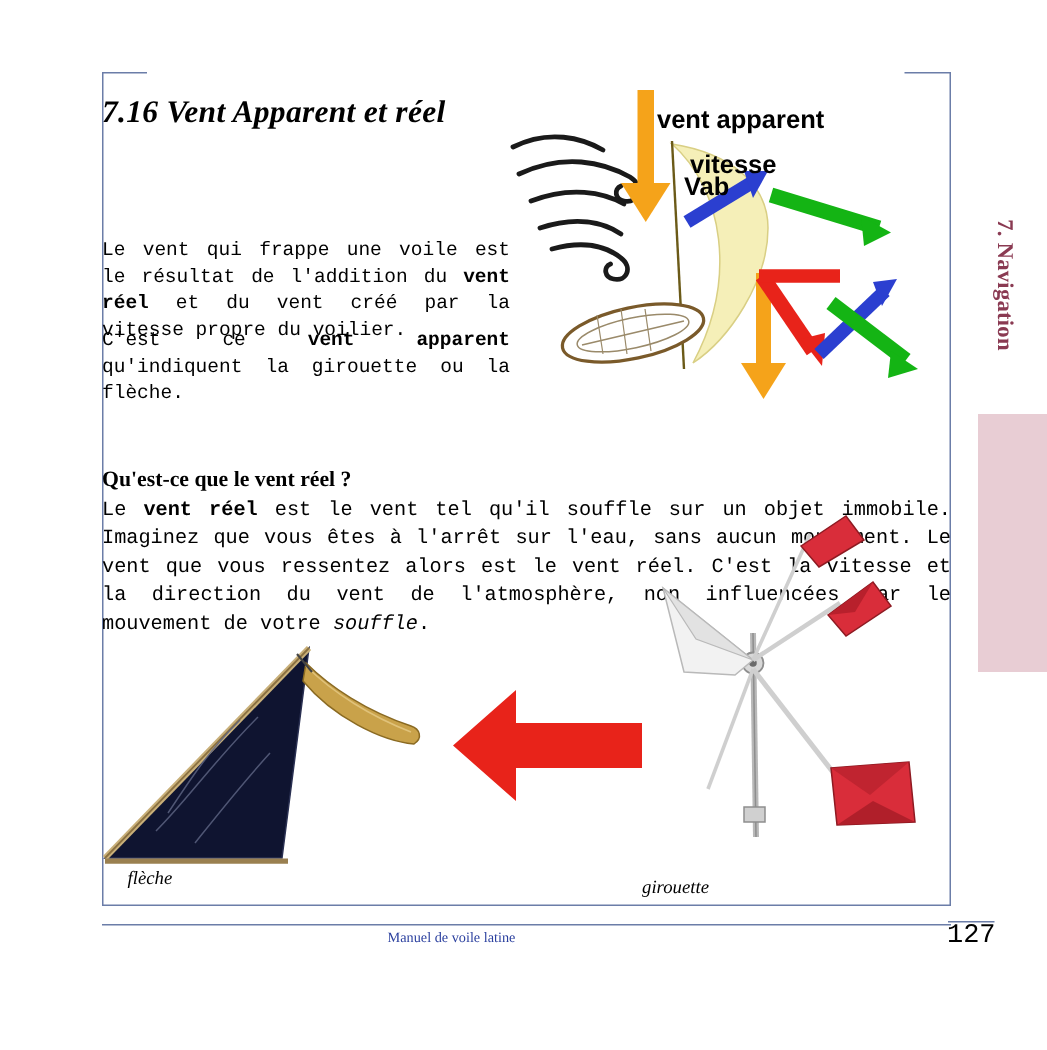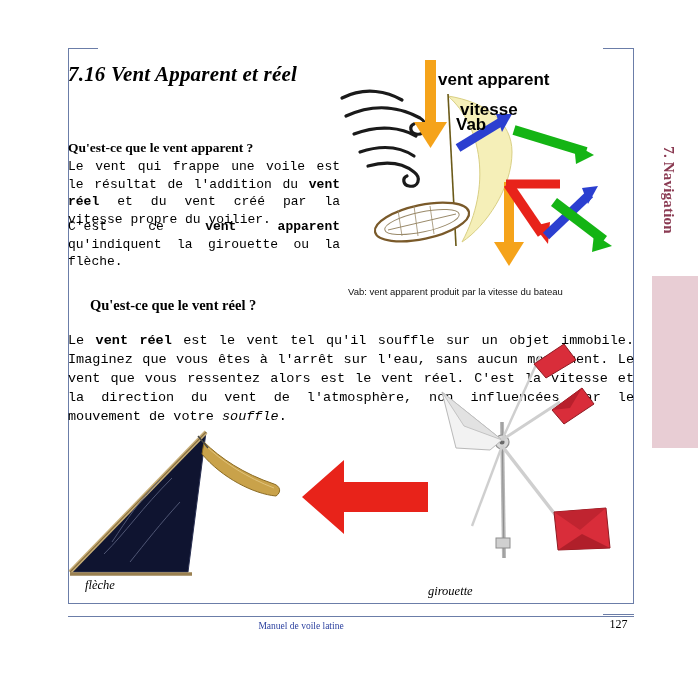--- a/index.html
+++ b/index.html
@@ -68,21 +68,21 @@
     letter-spacing: .2px;
     font-style: italic;
   }
   .h-sub {
     position: absolute;
     font-family: "Liberation Serif", serif;
     font-weight: bold;
     font-size: 13.5px;
   }
   .h-sub-1 { left: 68px; top: 140px; }
-  .h-sub-2 { left: 68px; top: 297px; font-size: 14.5px; margin-left: 22px; }
+  .h-sub-2 { left: 68px; top: 312px; font-size: 14.5px; }
 
   .para {
     position: absolute;
     font-family: Liberation Mono, monospace;
     font-size: 13px;
     line-height: 17.5px;
     text-align: justify;
     color: #000;
   }
   .para b { font-weight: bold; }
@@ -160,50 +160,49 @@
     left: 0;
     top: 621px;
     width: 602px;
     text-align: center;
     font-family: "Liberation Serif", serif;
     font-size: 9.5px;
     color: #2a3f9e;
   }
   .page-num-box {
     position: absolute;
-    left: 603px;
+    left: 632px;
     top: 614px;
     width: 31px;
     height: 18px;
     border-top: 1px solid #6b7da8;
     display: flex;
     align-items: center;
     justify-content: center;
-    font-family: Liberation Serif, serif;
-    font-size: 12px;
+    font-family: Liberation Mono, monospace;
+    font-size: 18px;
     color: #000;
   }
 </style>
 </head>
 <body>
 
 <div id="page">
 
   <div class="frame-line frame-v-left"></div>
   <div class="frame-line frame-v-right"></div>
   <div class="frame-line frame-h-top-l"></div>
   <div class="frame-line frame-h-top-r"></div>
   <div class="frame-line frame-h-bot"></div>
   <div class="frame-line footer-rule"></div>
 
   <div class="side-tab"></div>
   <div class="side-tab-label">7. Navigation</div>
 
   <div class="h-section">7.16 Vent Apparent et réel</div>
-  <div class="h-sub h-sub-1">Qu'est-ce que le vent apparent ?</div>
   <div class="h-sub h-sub-2">Qu'est-ce que le vent réel ?</div>
 
   <div class="para col-left-1"><span>Le vent qui frappe une voile est le résultat de l'addition du </span><b>vent réel</b><span> et du vent créé par la vitesse propre du voilier.</span></div>
 
   <div class="para col-left-2"><span>C'est ce </span><b>vent apparent</b><span> qu'indiquent la girouette ou la flèche.</span></div>
 
   <div class="para wide-1"><span>Le </span><b>vent réel</b><span> est le vent tel qu'il souffle sur un objet immobile. Imaginez que vous êtes à l'arrêt sur l'eau, sans aucun mouvement. Le vent que vous ressentez alors est le vent réel. C'est la vitesse et la direction du vent de l'atmosphère, non influencées par le mouvement de votre </span><i>souffle</i><span>.</span></div>
 
   <div class="fig-top">
     <svg width="298" height="240" viewBox="0 0 298 240">
@@ -267,21 +266,20 @@
         <line x1="218" y1="146" x2="268" y2="184" stroke="#14b414" stroke-width="10"></line>
         <polygon points="276,190 258,178 256,196" fill="#14b414"></polygon>
       </g>
     </svg>
 
     <div class="txt t-vent">vent apparent</div>
     <div class="txt t-vit">vitesse</div>
     <div class="txt t-vab">Vab</div>
   </div>
 
-  <div class="caption-small cap-vab">Vab: vent apparent produit par la vitesse du bateau</div>
 
   <div class="fig-sail">
     <svg width="250" height="160" viewBox="0 0 250 160">
 
       <polygon points="138,10 2,150 120,150" fill="#0f1430"></polygon>
       <polygon points="138,10 2,150 120,150" fill="none" stroke="#2a3052" stroke-width="1"></polygon>
 
       <line x1="138" y1="10" x2="2" y2="150" stroke="#c9b07a" stroke-width="4"></line>
       <line x1="138" y1="10" x2="2" y2="150" stroke="#8a7040" stroke-width="1.2"></line>
 

